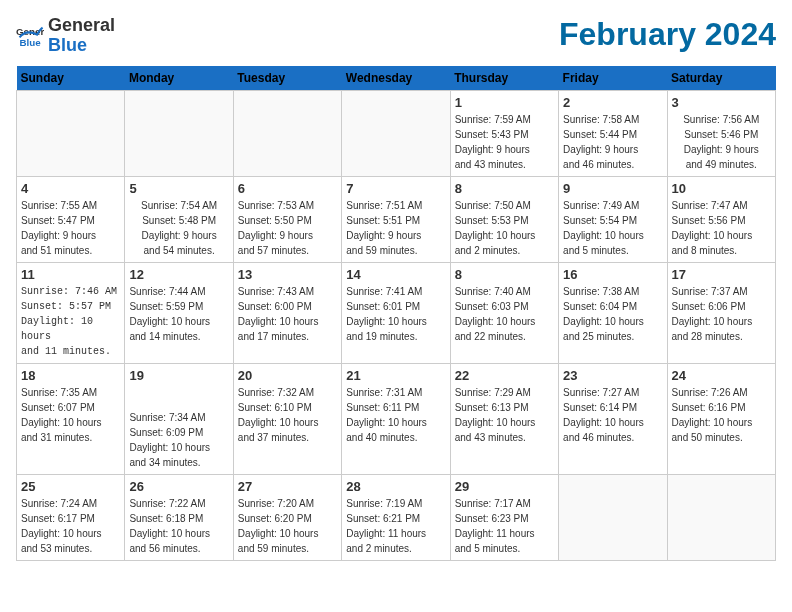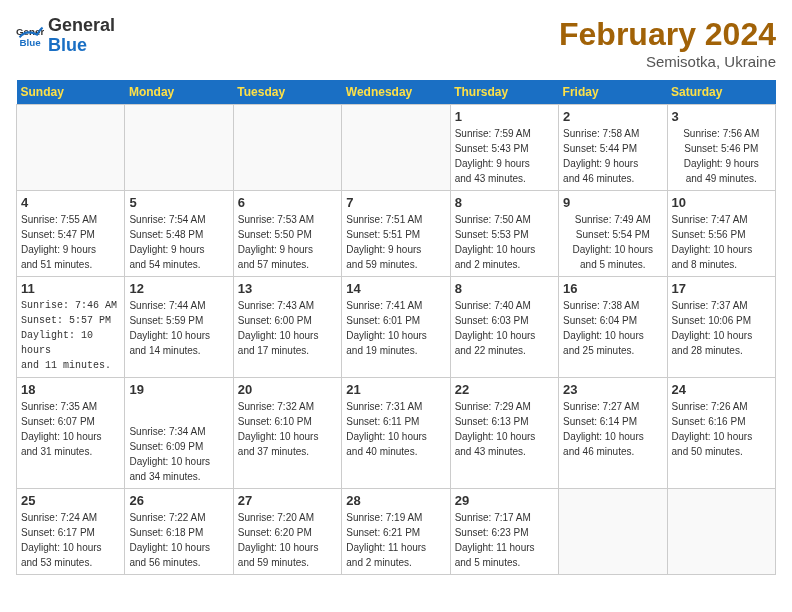--- a/index.html
+++ b/index.html
@@ -30,34 +30,34 @@
     .logo-icon {
       width: 28px;
       height: 28px;
     }
     .title-area {
       text-align: right;
     }
     .month-title {
       font-size: 32px;
       font-weight: bold;
-      color: #a16207;
+      color: #0369a1;
     }
     .location {
       font-size: 15px;
       color: #555;
     }
     .calendar {
       width: 100%;
       border-collapse: collapse;
       font-size: 10.5px;
     }
     .calendar th {
       background-color: #1a6fc4;
-      color: #fde047;
+      color: #000000;
       padding: 5px 4px;
       text-align: left;
       font-size: 12px;
       font-weight: bold;
     }
     .calendar td {
       border: 1px solid #ccc;
       vertical-align: top;
       padding: 4px;
       width: calc(100% / 7);
@@ -90,21 +90,20 @@
       <path d="M5 22 Q15 10 30 18 Q35 10 38 8" stroke="#1a6fc4" stroke-width="3" fill="none"></path>
       <text x="5" y="34" font-size="14" font-weight="bold" fill="#1a6fc4">Blue</text>
     </svg>
     <div style="display:flex;flex-direction:column;line-height:1.1;">
       <span class="logo-text">General</span>
       <span class="logo-text" style="color:#1a6fc4;">Blue</span>
     </div>
   </div>
   <div class="title-area">
     <div class="month-title">February 2024</div>
-    <div class="location">Semisotka, Ukraine</div>
   </div>
 </div>
 
 <table class="calendar">
   <thead>
     <tr>
     <th>Sunday</th>
         <th>Monday</th>
         <th>Tuesday</th>
         <th>Wednesday</th>
@@ -144,21 +143,21 @@
       <tr>
         <td>
           <span class="day-number">4</span>
           <div class="day-info" style="white-space: pre-line;">Sunrise: 7:55 AM
 Sunset: 5:47 PM
 Daylight: 9 hours
 and 51 minutes.</div>
         </td>
         <td>
           <span class="day-number">5</span>
-          <div class="day-info" style="white-space: pre-line;">Sunrise: 7:54 AM
+          <div class="day-info" style="white-space: pre-line; text-align: center;">Sunrise: 7:54 AM
 Sunset: 5:48 PM
 Daylight: 9 hours
 and 54 minutes.</div>
         </td>
         <td>
           <span class="day-number">6</span>
           <div class="day-info" style="white-space: pre-line;">Sunrise: 7:53 AM
 Sunset: 5:50 PM
 Daylight: 9 hours
 and 57 minutes.</div>
@@ -172,21 +171,21 @@
         </td>
         <td>
           <span class="day-number">8</span>
           <div class="day-info" style="white-space: pre-line;">Sunrise: 7:50 AM
 Sunset: 5:53 PM
 Daylight: 10 hours
 and 2 minutes.</div>
         </td>
         <td>
           <span class="day-number">9</span>
-          <div class="day-info" style="white-space: pre-line; text-align: center;">Sunrise: 7:49 AM
+          <div class="day-info" style="white-space: pre-line;">Sunrise: 7:49 AM
 Sunset: 5:54 PM
 Daylight: 10 hours
 and 5 minutes.</div>
         </td>
         <td>
           <span class="day-number">10</span>
           <div class="day-info" style="white-space: pre-line;">Sunrise: 7:47 AM
 Sunset: 5:56 PM
 Daylight: 10 hours
 and 8 minutes.</div>
@@ -231,21 +230,21 @@
         <td>
           <span class="day-number">16</span>
           <div class="day-info" style="white-space: pre-line;">Sunrise: 7:38 AM
 Sunset: 6:04 PM
 Daylight: 10 hours
 and 25 minutes.</div>
         </td>
         <td>
           <span class="day-number">17</span>
           <div class="day-info" style="white-space: pre-line;">Sunrise: 7:37 AM
-Sunset: 10:06 PM
+Sunset: 6:06 PM
 Daylight: 10 hours
 and 28 minutes.</div>
         </td>
       </tr>
       <tr>
         <td>
           <span class="day-number">18</span>
           <div class="day-info" style="white-space: pre-line;">Sunrise: 7:35 AM
 Sunset: 6:07 PM
 Daylight: 10 hours

